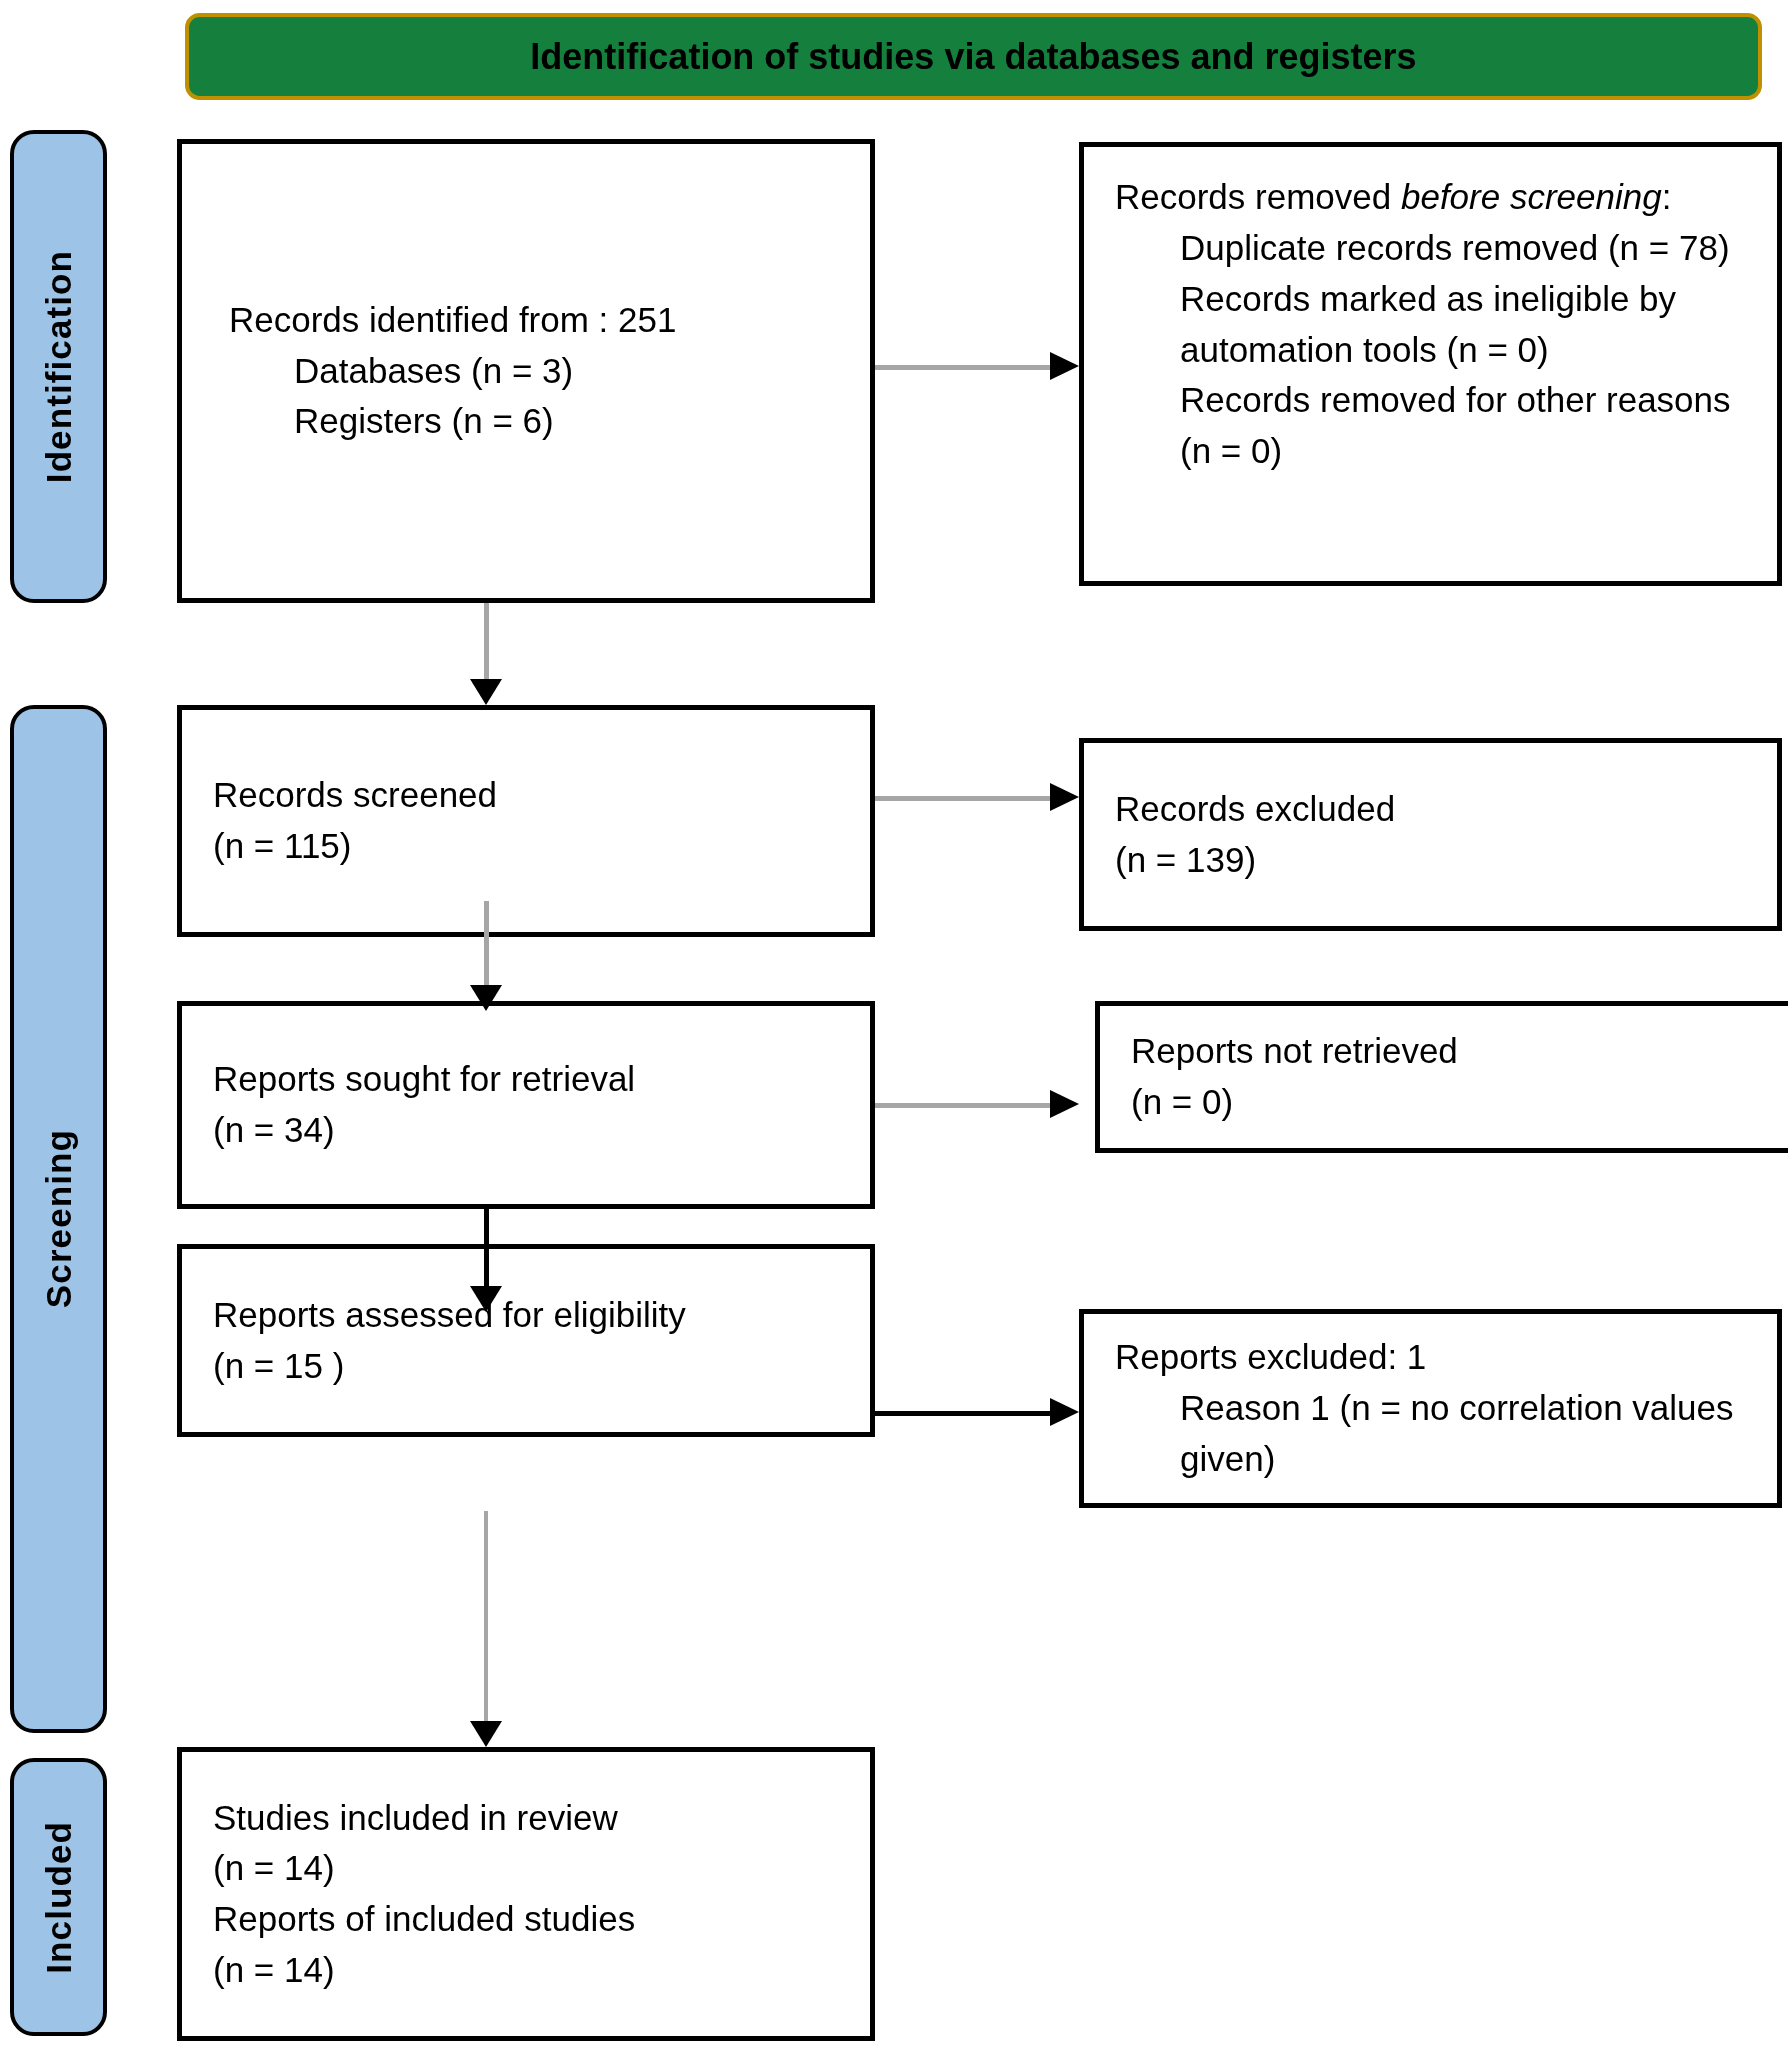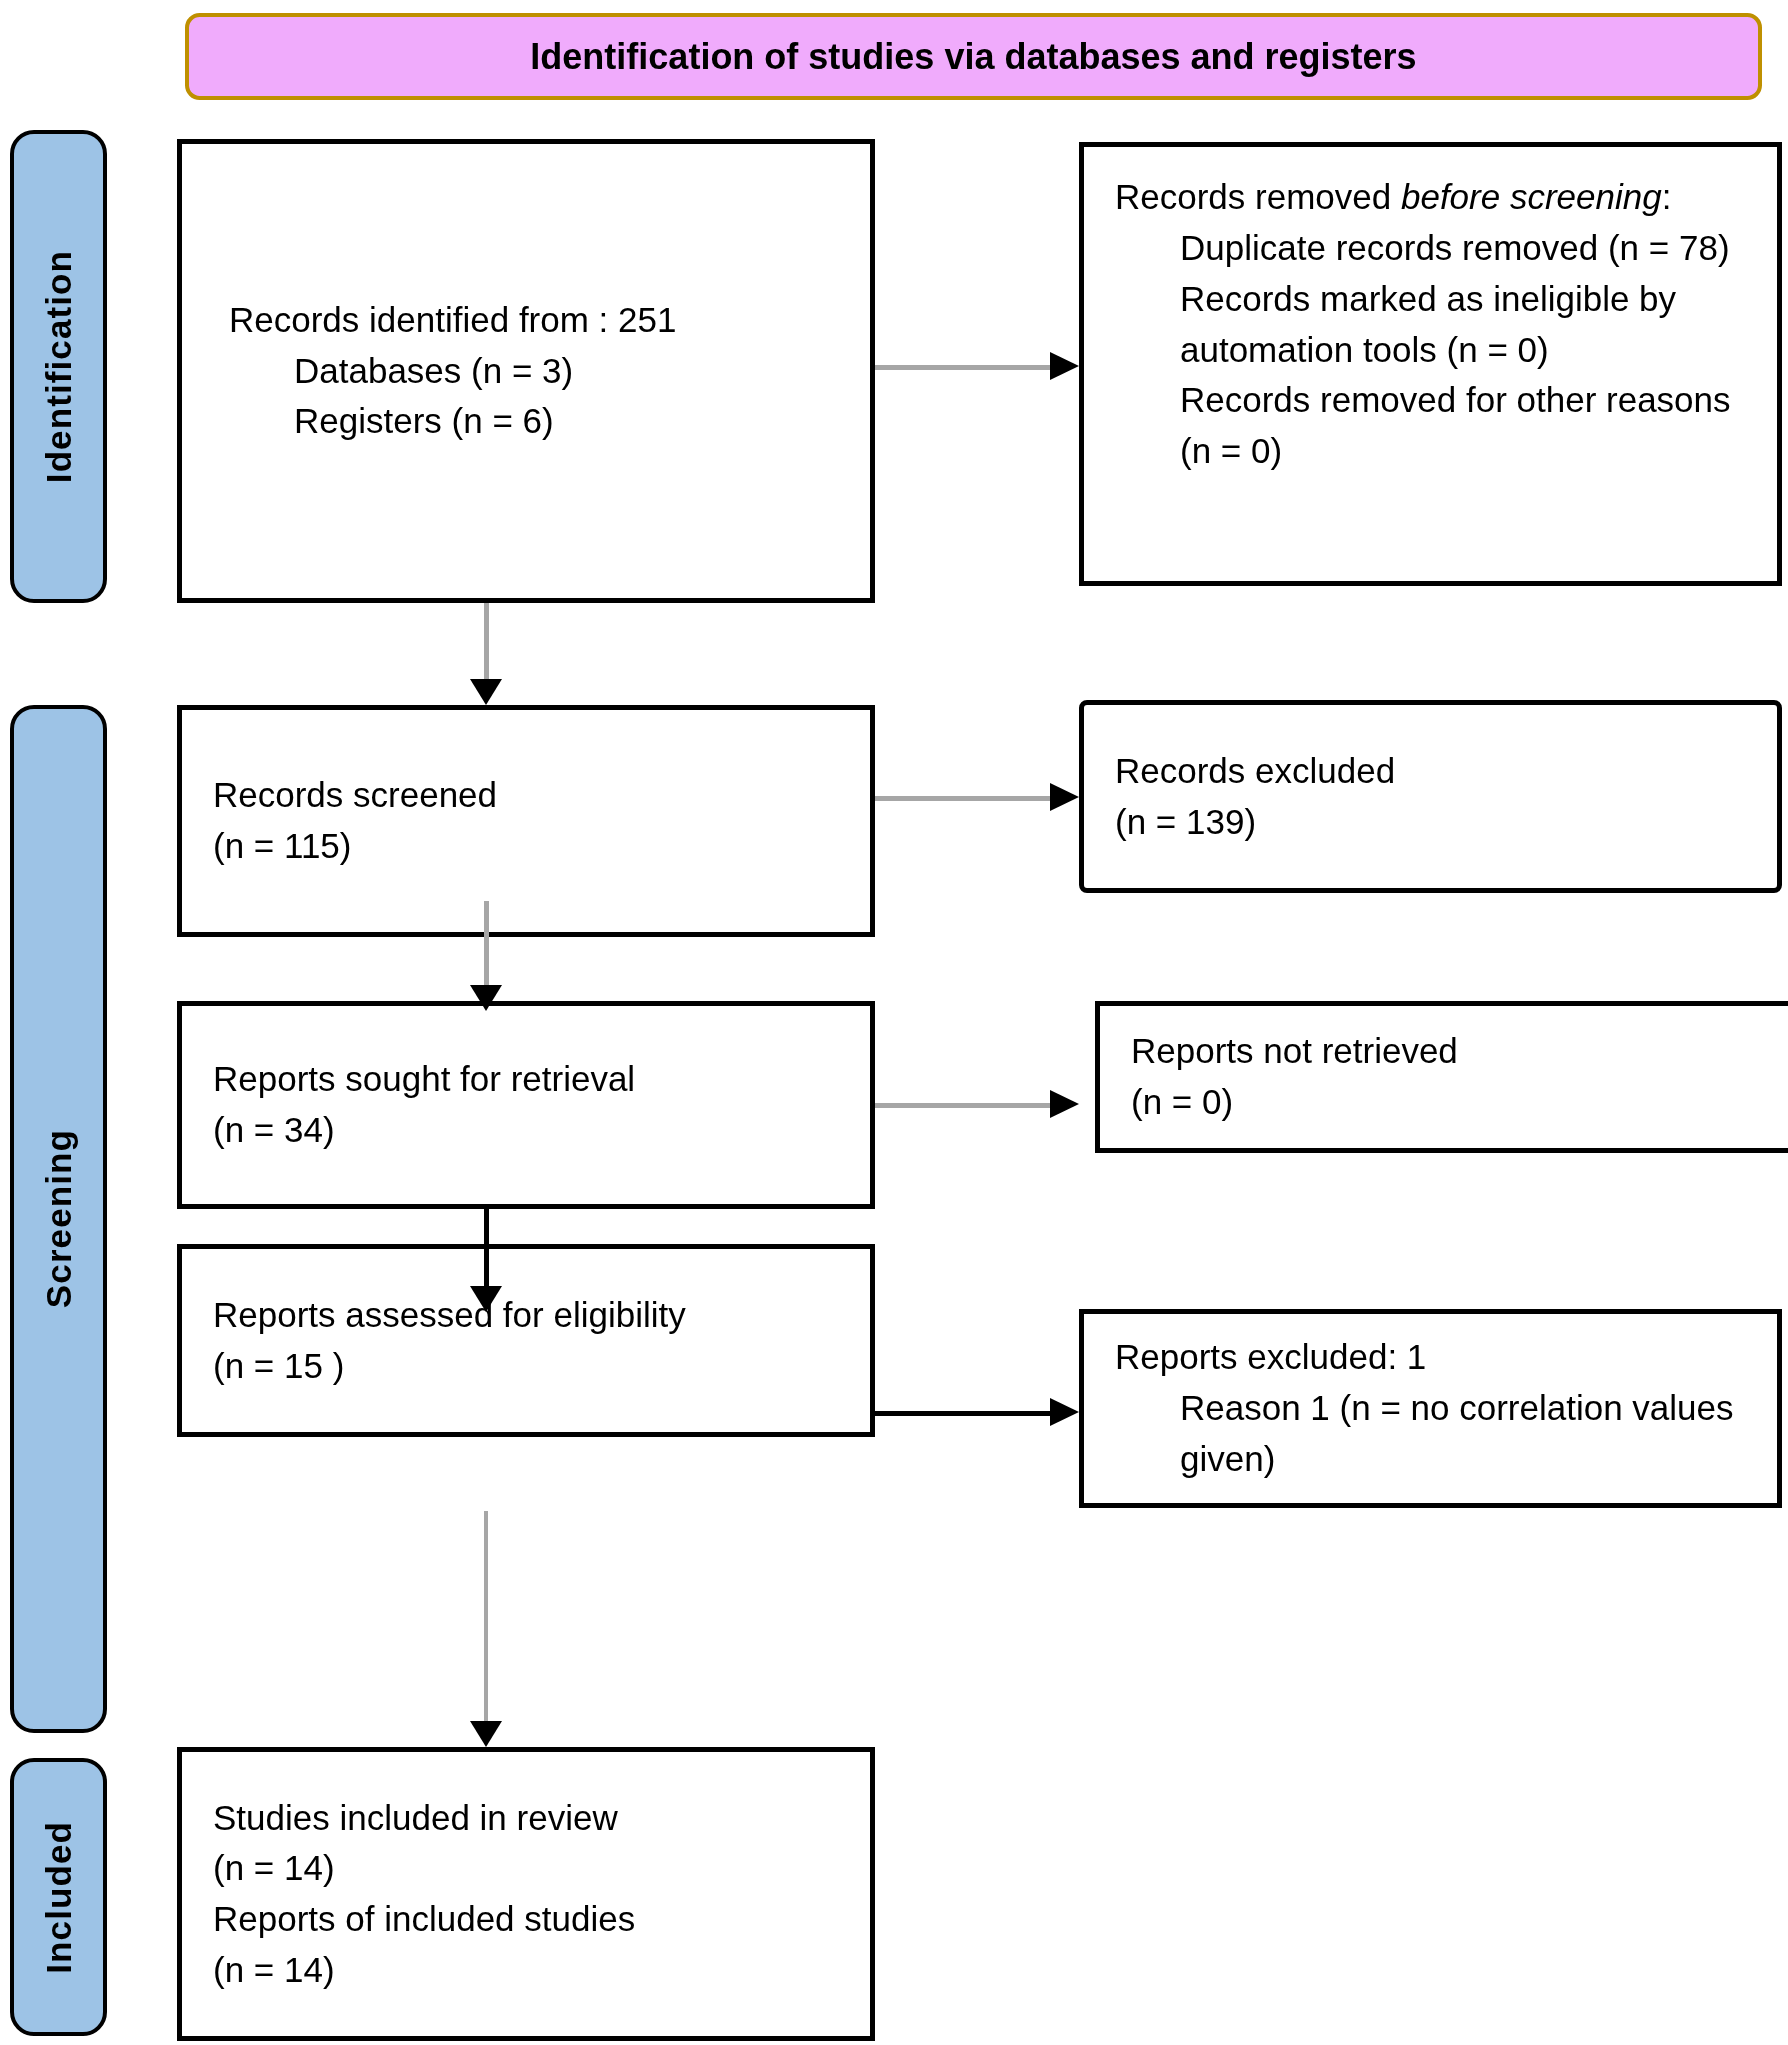--- a/index.html
+++ b/index.html
@@ -60,21 +60,21 @@
     display: flex; flex-direction: column; justify-content: center;
     padding: 11.3px 34px 11.3px 31px;
   }
   .box .indent { margin-left: 65px; }
   .box-l { left: 177px;  width: 698px; }
   .box-r { left: 1079px; width: 703px; }
 
   #box-records-identified   { top: 139px;  height: 464px; padding-left: 47px; }
   #box-records-removed      { top: 142px;  height: 444px; justify-content: flex-start; padding-top: 25.4px; }
   #box-records-screened     { top: 705px; height: 232px; }
-  #box-records-excluded     { top: 700px; height: 193px; border-radius: 8px; }
+  #box-records-excluded     { top: 738px; height: 193px; }
   #box-reports-sought       { top: 1001px; height: 208px; }
   #box-reports-not-retrieved{ top: 1001px; height: 152px; margin-left: 16px; }
   #box-reports-assessed     { top: 1244px; height: 193px; }
   #box-reports-excluded     { top: 1309px; height: 199px; }
   #box-studies-included     { top: 1747px; height: 294px; }
 
   em { }
 
   
   .arrow-h { position: absolute; left: 875px; width: 204px; height: 34px; }
@@ -110,21 +110,21 @@
   #arrow-v2 { top: 901px; height: 110px; }
   #arrow-v3 { top: 1209px; height: 103px; }
   #arrow-v4 { top: 1511px; height: 236px; }
   #arrow-v4 .line { width: 4px; left: 15.3px; }
 </style>
 </head>
 <body>
 
 <div class="page">
 
-  <div class="banner" style="background-color: #f0abfc; border-color: rgb(191, 144, 0);">
+  <div class="banner" style="background-color: #15803d; border-color: rgb(191, 144, 0);">
     <span>Identification of studies via databases and registers</span>
   </div>
 
   <div class="stage stage-identification" style="background-color: rgb(157, 195, 230);">
     <span class="vtext">Identification</span>
   </div>
   <div class="stage stage-screening" style="background-color: rgb(157, 195, 230);">
     <span class="vtext">Screening</span>
   </div>
   <div class="stage stage-included" style="background-color: rgb(157, 195, 230);">

